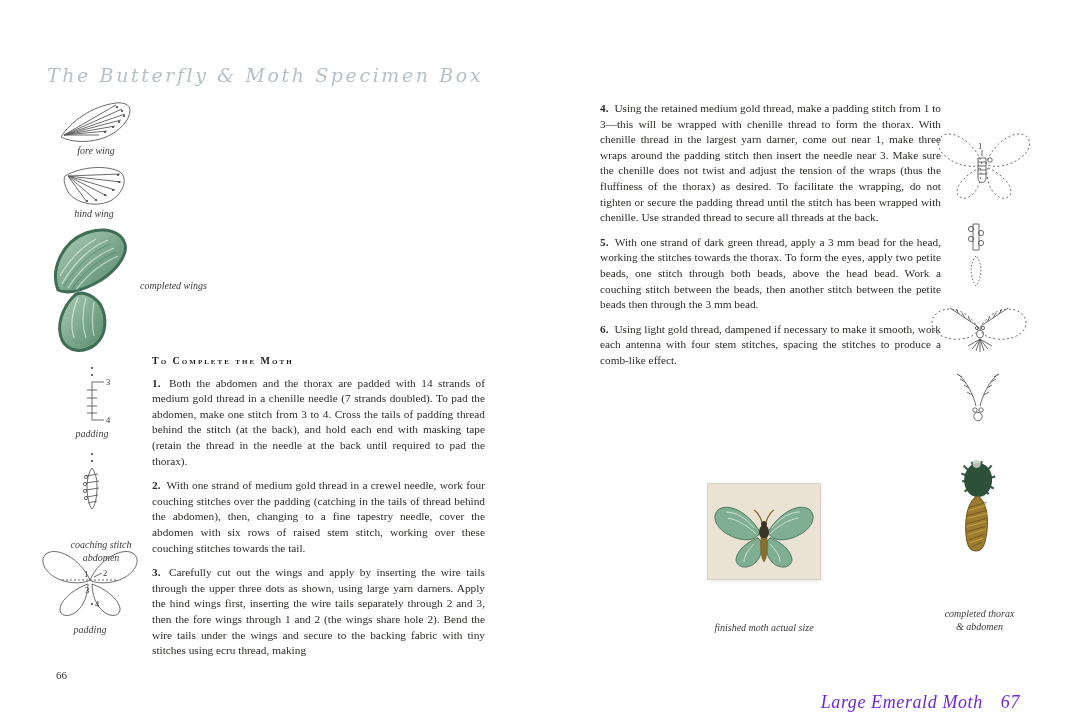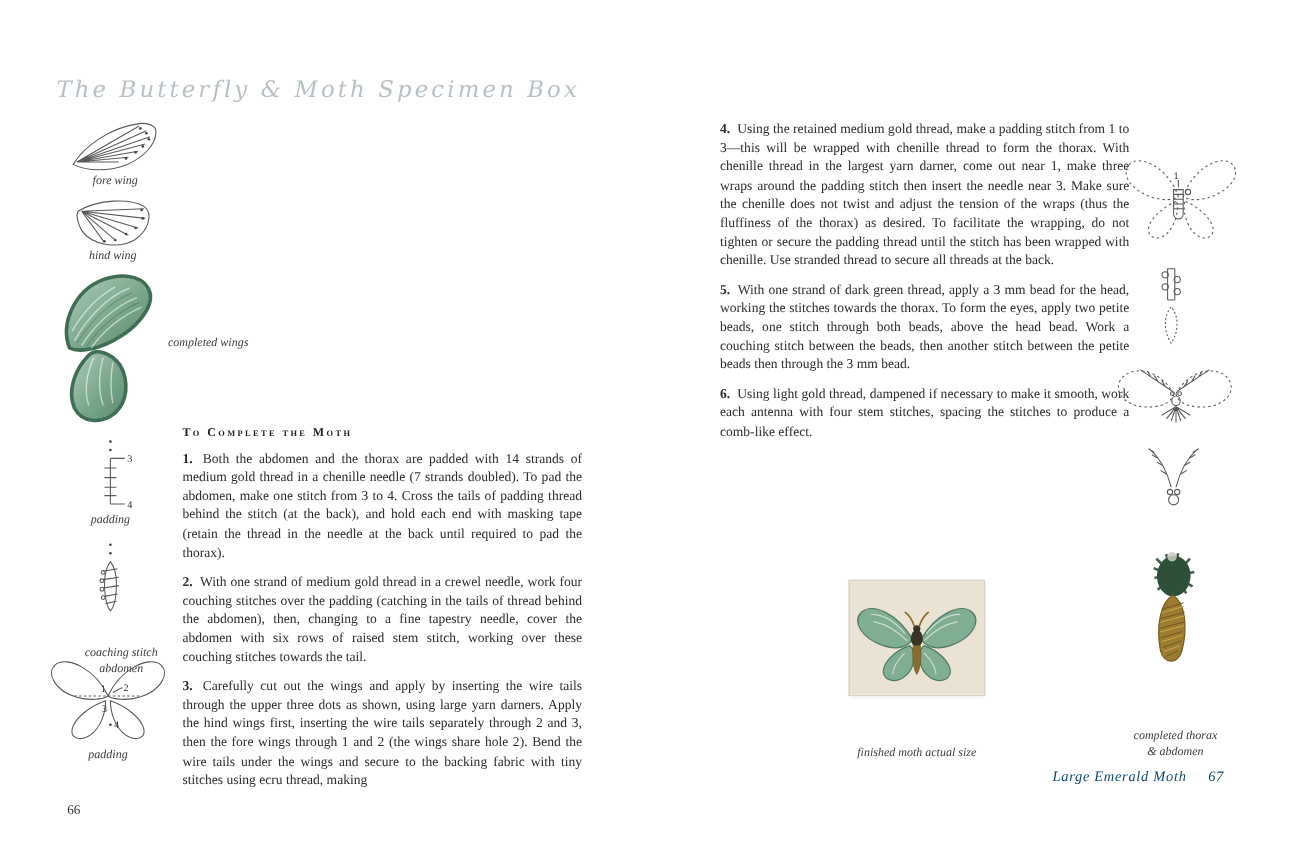--- a/index.html
+++ b/index.html
@@ -12,22 +12,22 @@
   .tc-left-section{left:152px;top:353px;width:333px;}
   .tc-right{left:600px;top:101px;width:341px;}
   .step{margin:0 0 9px 0;}
   .step b{font-weight:bold;margin-right:3px;}
   .section-heading{font-size:10px;font-variant:small-caps;letter-spacing:2px;
           font-weight:700;color:#1c1c1c;margin:0 0 7px 0;text-align:left;}
   .fig{position:absolute;}
   .fig-caption{position:absolute;font-style:italic;font-size:10px;line-height:12.5px;
           color:#3b3b3b;text-align:center;}
   .pagenum-left{position:absolute;left:56px;top:669px;font-size:11px;color:#333;}
-  .footer-right{position:absolute;right:54px;top:640px;font-style:italic;font-size:12px;
-          color:#0c4a6e;letter-spacing:.6px;}
+  .footer-right{position:absolute;right:54px;top:692px;font-style:italic;font-size:18px;
+          color:#6d28d9;letter-spacing:.6px;}
   .footer-right .num{margin-left:18px;}
   .photo-frame{position:absolute;box-shadow:0 0 0 1px #d8d2c6, 1px 2px 4px rgba(0,0,0,.12);}
   svg{display:block;}
   .dln{stroke:#5a5a5a;stroke-width:.9;fill:none;}
   .ddot{fill:#444;}
   .svg-num{font-family:"Liberation Serif",serif;font-size:8.5px;fill:#333;}
 </style>
 </head>
 <body>
 

